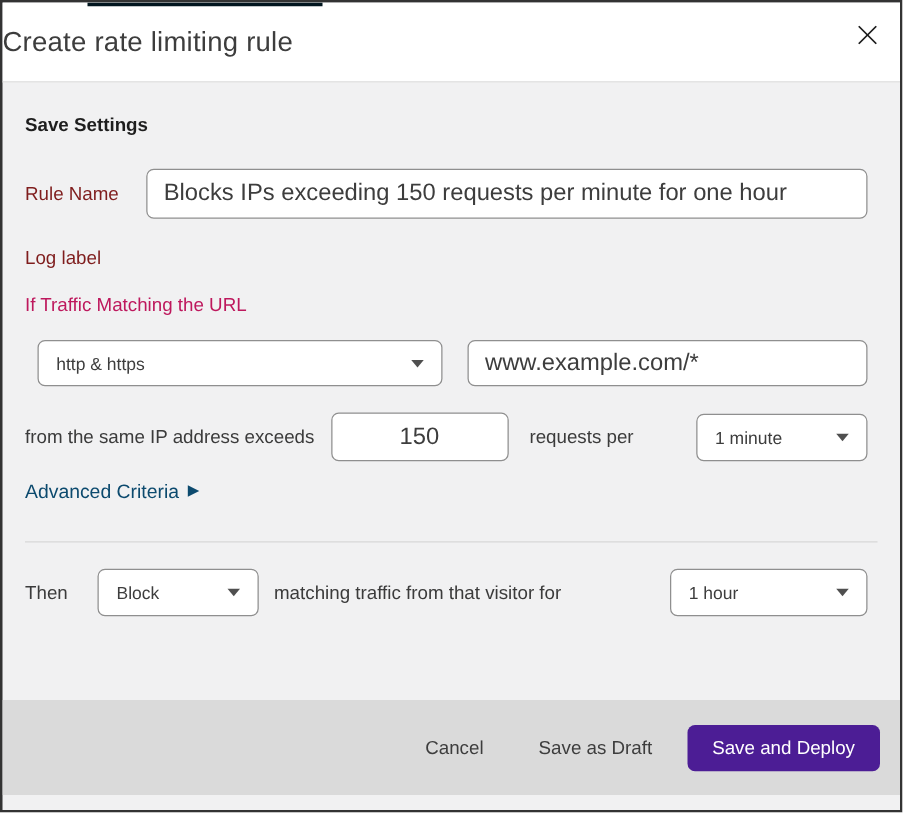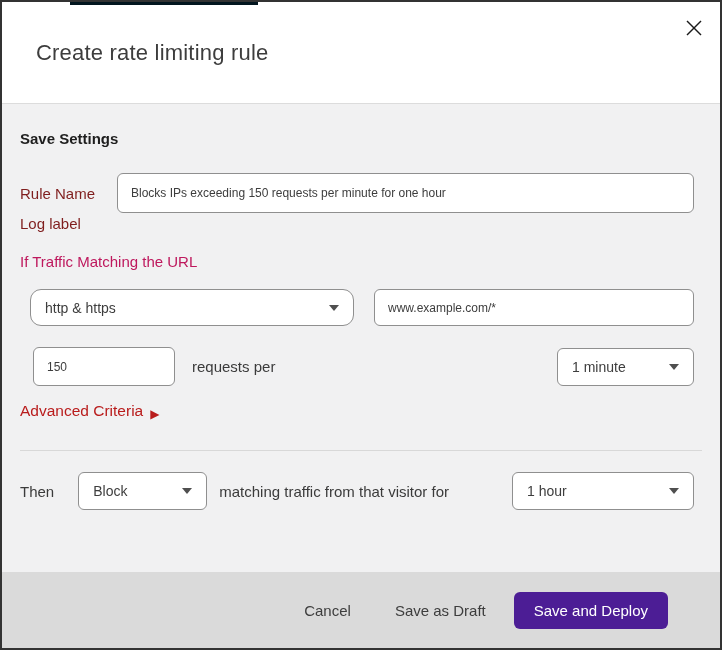--- a/index.html
+++ b/index.html
@@ -18,26 +18,25 @@
   .top-strip {
     position: absolute;
     top: 0; left: 68px;
     width: 188px; height: 3px;
     background: #02161f;
     z-index: 3;
   }
 
   .header {
     position: relative;
-    height: 102px;
+    height: 64px;
     background: #ffffff;
     border-bottom: 1px solid #dcdcdc;
     display: flex;
     align-items: center;
-    padding-left: 34px;
   }
   .title {
     font-size: 22px;
     color: #3d3d3d;
     letter-spacing: .2px;
   }
   .close-btn {
     position: absolute;
     top: 17px; right: 15px;
     width: 22px; height: 22px;
@@ -49,37 +48,37 @@
 
   .section-heading {
     margin-top: 26px;
     font-size: 15px;
     font-weight: bold;
     color: #1e1e1e;
   }
 
   .field-row { display: flex; align-items: center; }
   .rule-name-row { margin-top: 26px; }
-  .log-label-row { margin-top: 2px; }
+  .log-label-row { margin-top: 23px; }
   .field-label {
     width: 97px;
     flex-shrink: 0;
     font-size: 15px;
     color: #7f1d1d;
   }
 
   input.text-input {
     height: 40px;
     flex: 1;
     margin-right: 8px;
     border: 1px solid #8f8f8f;
     border-radius: 6px;
     background: #fff;
     padding: 0 13px;
-    font-size: 12px;
+    font-size: 19px;
     color: #3d3d3d;
     font-family: "Liberation Sans", sans-serif;
     outline: none;
   }
   input.text-input::placeholder { color: #757575; opacity: 1; }
 
   .intro-text {
     margin-top: 21px;
     font-size: 15px;
     color: #be185d;
@@ -100,66 +99,67 @@
     cursor: pointer;
     flex-shrink: 0;
   }
   .caret {
     width: 0; height: 0;
     border-left: 5px solid transparent;
     border-right: 5px solid transparent;
     border-top: 6px solid #4f4f4f;
     margin-left: 10px;
   }
-  .scheme-select { width: 324px; border-radius: 11px; }
+  .scheme-select { width: 324px; }
   .url-row input.text-input { height: 37px; margin-left: 20px; }
 
   .threshold-row { margin-top: 21px; }
   .inline-text { font-size: 15px; color: #3b3b3b; white-space: nowrap; }
   .requests-input {
     flex: 0 0 auto !important;
     width: 142px;
     height: 39px !important;
     margin-left: 13px;
     margin-right: 0;
+    text-align: center;
   }
   .threshold-row .mid-text { margin-left: 9px; }
   .period-select { width: 137px; height: 38px; margin-left: auto; margin-right: 8px; justify-content: space-between; }
 
   .advanced-link {
     margin-top: 16px;
     display: inline-flex;
-    align-items: flex-end;
+    align-items: flex-start;
     gap: 7px;
     font-size: 15.5px;
-    color: #b91c1c;
+    color: #0c4a6e;
     cursor: pointer;
   }
   .advanced-arrow { font-size: 12px; line-height: 1; padding-top: 1px; }
 
   hr.divider {
     margin-top: 30px;
     border: none;
     border-top: 1px solid #d8d8d8;
   }
 
   .then-row { margin-top: 21px; }
   .action-select { width: 129px; height: 38px; margin-left: 24px; }
   .then-row .mid-text { margin-left: 12px; }
-  .duration-select { width: 182px; height: 38px; margin-left: auto; margin-right: 8px; align-items: center; }
+  .duration-select { width: 158px; height: 38px; margin-left: auto; margin-right: 8px; align-items: center; }
 
   .footer {
     position: absolute;
-    left: 0; right: 0; bottom: 0;
+    left: 0; right: 0; bottom: 12px;
     height: 76px;
     background: #dadada;
     display: flex;
     align-items: center;
     justify-content: flex-end;
-    padding-right: 52px;
+    padding-right: 16px;
   }
   .footer-link {
     font-size: 15px;
     color: #3d3d3d;
     cursor: pointer;
     background: none; border: none;
     font-family: "Liberation Sans", sans-serif;
   }
   .cancel-btn { margin-right: 44px; }
   .save-draft-btn { margin-right: 28px; }
@@ -209,20 +209,21 @@
 
     <div class="field-row url-row">
       <div class="select scheme-select">
         <span>http &amp; https</span>
         <span class="caret"></span>
       </div>
       <input class="text-input" type="text" value="www.example.com/*" style="">
     </div>
 
     <div class="field-row threshold-row">
+      <span class="inline-text">from the same IP address exceeds</span>
       <input class="text-input requests-input" type="text" value="150" style="">
       <span class="inline-text mid-text">requests per</span>
       <div class="select period-select">
         <span>1 minute</span>
         <span class="caret"></span>
       </div>
     </div>
 
     <div class="advanced-link">
       <span>Advanced Criteria</span>

